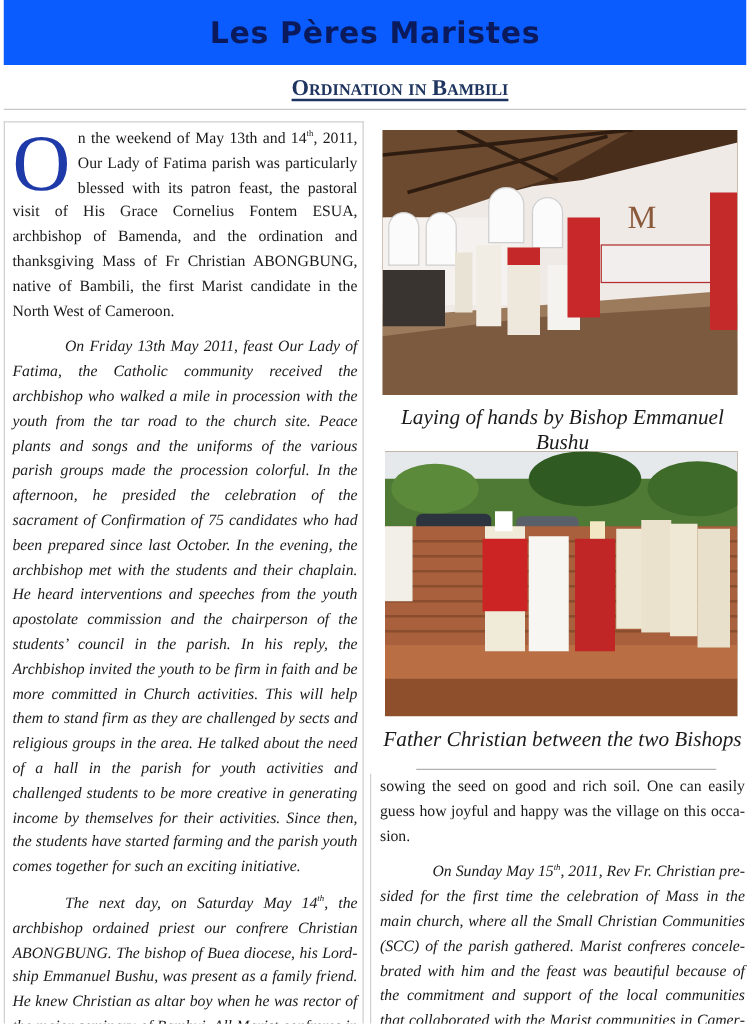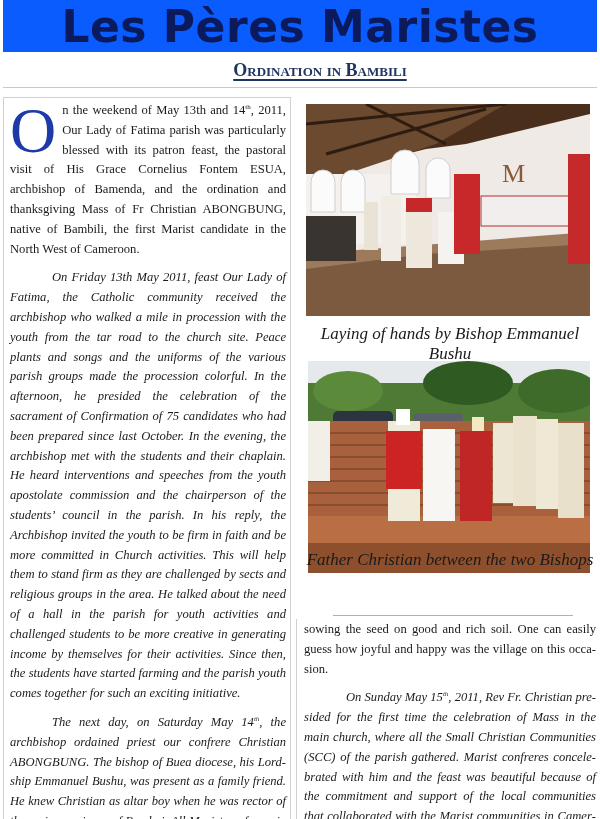--- a/index.html
+++ b/index.html
@@ -1,32 +1,32 @@
 <!DOCTYPE html>
 <html><head>
 <meta charset="utf-8">
 <style>
   html, body { margin:0; padding:0; background:#ffffff; }
   body { width:600px; height:819px; position:relative; overflow:hidden; font-family:"Liberation Serif", serif; color:#1a1a1a; }
   .banner { position:absolute; left:3px; top:0; width:594px; height:52px; background:#0a5cff; display:flex; align-items:center; justify-content:center; }
-  .banner-title { font-family:"DejaVu Sans", sans-serif; font-weight:bold; font-size:44px; color:#0b1a5c; letter-spacing:0.5px; }
+  .banner-title { font-family:"DejaVu Sans", sans-serif; font-weight:bold; font-size:24px; color:#0b1a5c; letter-spacing:0.5px; }
   .section-title { position:absolute; left:0; top:60px; width:600px; text-align:center; font-family:"Liberation Serif", serif; font-weight:bold; font-size:18px; color:#1f3560; font-variant:small-caps; text-decoration:underline; text-decoration-thickness:2px; text-underline-offset:3px;margin-left:20px; }
   .rule { position:absolute; left:3px; top:87px; width:594px; height:1px; background:#c8c8c8; }
   .left-col { position:absolute; left:3px; top:97px; width:288px; height:722px; border:1px solid #d0d0d0; border-bottom:none; box-sizing:border-box; padding:3px 4px 0 6px; }
   p.para { margin:0; font-size:12.6px; line-height:19.8px; text-align:justify; hyphens:manual; }
   p.para.indent { text-indent:42px; }
   p.gap { margin-top:9px;font-style:italic; }
   .dropcap { float:left; font-size:64px; line-height:52px; color:#1e3aa8; font-family:"Liberation Serif", serif; margin:4px 6px 0 0; }
   sup { font-size:7px; line-height:0; }
   .photo { position:absolute; background:#8a6a4a; overflow:hidden; }
   .photo1 { left:306px; top:104px; width:284px; height:212px; }
   .photo2 { left:308px; top:361px; width:282px; height:212px; }
   .caption { position:absolute; font-style:italic; font-size:17px; text-align:center; color:#1a1a1a; }
   .cap1 { left:300px; top:324px; width:300px; }
-  .cap2 { left:300px; top:550px; width:300px; }
+  .cap2 { left:300px; top:582px; width:300px; }
   .right-rule { position:absolute; left:333px; top:615px; width:240px; height:1px; background:#b0b0b0; }
   .right-box { position:absolute; left:296px; top:619px; width:304px; height:200px; border-left:1px solid #d0d0d0; box-sizing:border-box; padding:1px 4px 4px 7px; }
   svg { display:block; }
 </style>
 </head>
 <body>
 
 <div class="banner">
   <div class="banner-title">Les Pères Maristes</div>
 </div>

